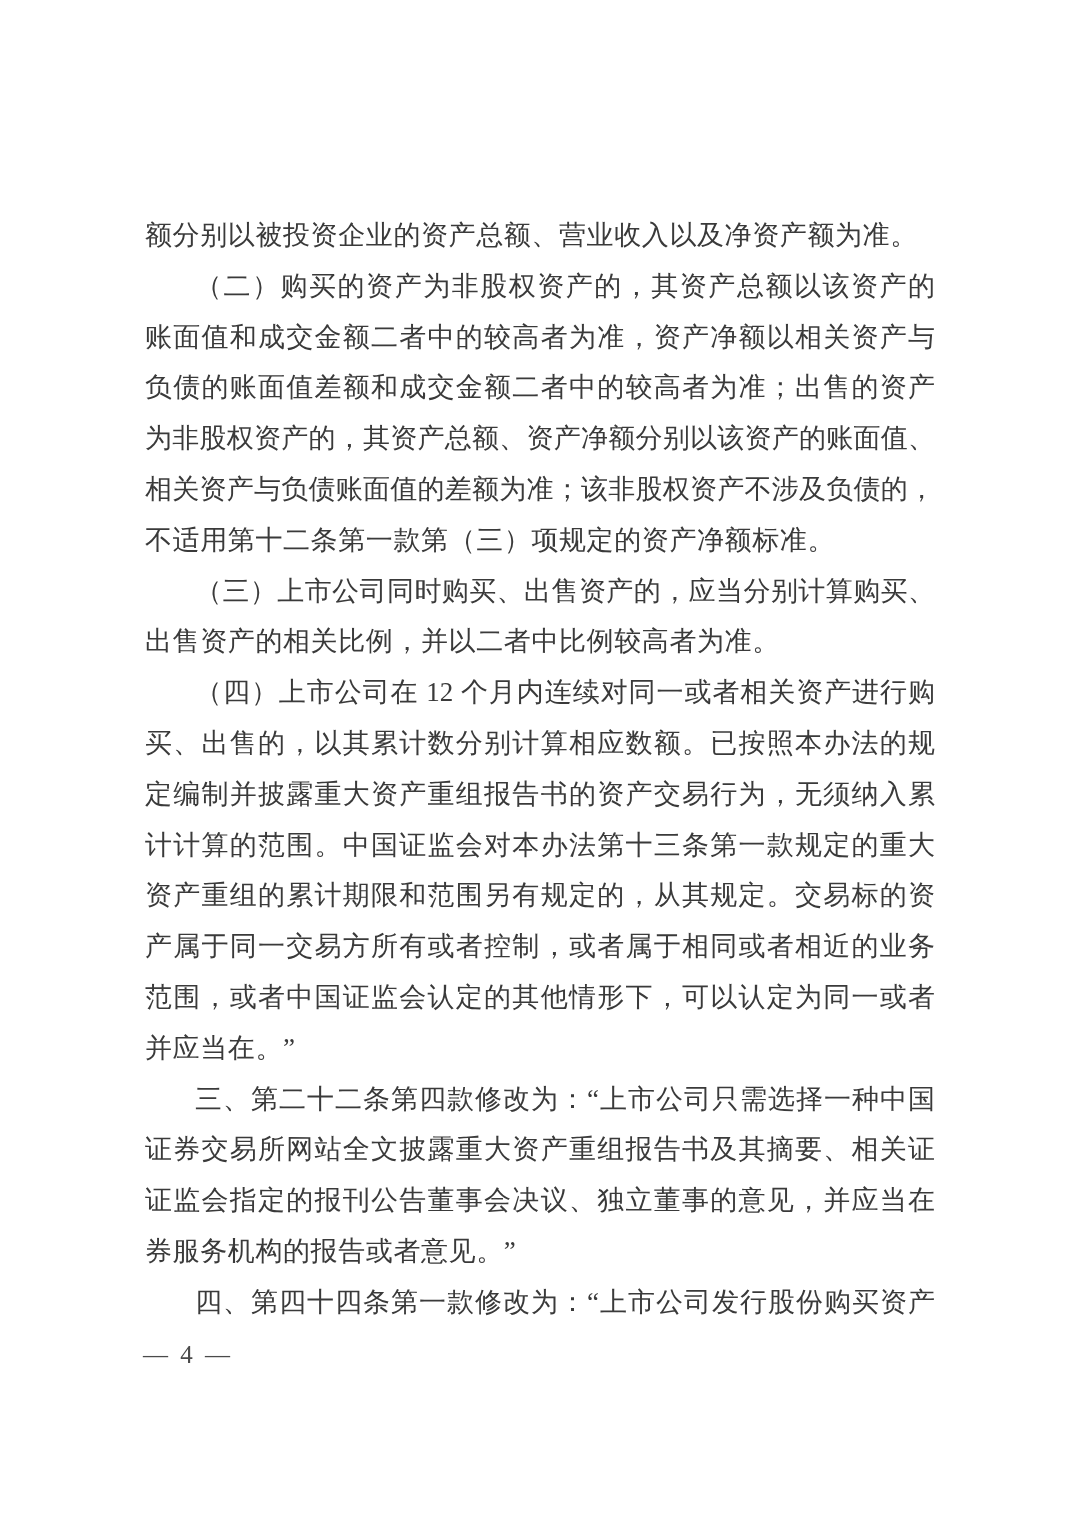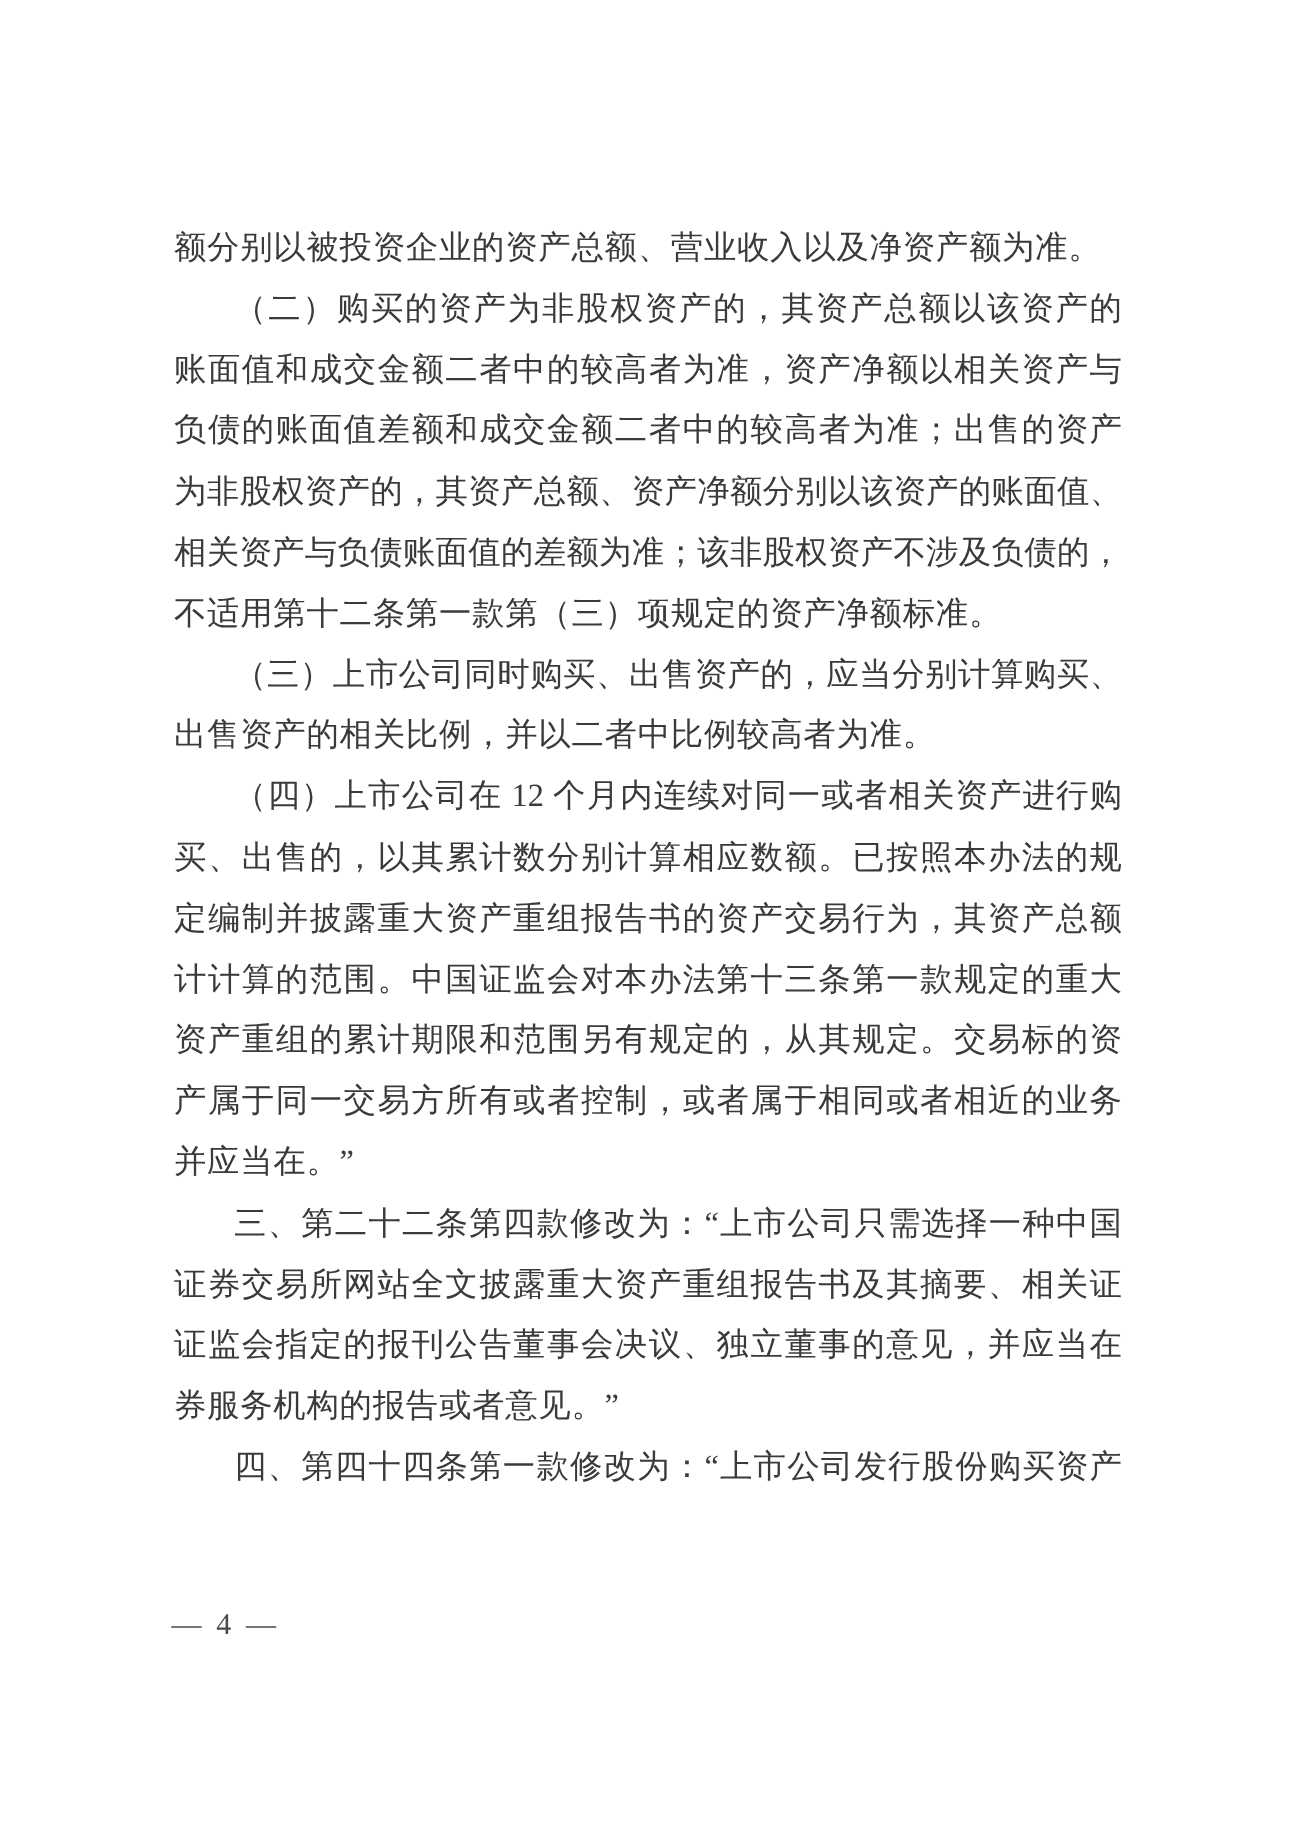--- a/index.html
+++ b/index.html
@@ -16,21 +16,21 @@
     overflow: hidden;
   }
   .page {
     position: absolute;
     inset: 0;
     background: #ffffff;
   }
   .content {
     position: absolute;
     left: 145px;
-    top: 181px;
+    top: 210px;
     width: 790px;
   }
   .line {
     font-size: 27px;
     line-height: 50.8px;
     height: 50.8px;
     letter-spacing: 0.6px;
     white-space: nowrap;
     overflow: visible;
   }
@@ -64,24 +64,25 @@
       <div class="line indent fill">（二）购买的资产为非股权资产的，其资产总额以该资产的</div>
       <div class="line fill">账面值和成交金额二者中的较高者为准，资产净额以相关资产与</div>
       <div class="line fill">负债的账面值差额和成交金额二者中的较高者为准；出售的资产</div>
       <div class="line fill">为非股权资产的，其资产总额、资产净额分别以该资产的账面值、</div>
       <div class="line fill">相关资产与负债账面值的差额为准；该非股权资产不涉及负债的，</div>
       <div class="line">不适用第十二条第一款第（三）项规定的资产净额标准。</div>
       <div class="line indent fill">（三）上市公司同时购买、出售资产的，应当分别计算购买、</div>
       <div class="line">出售资产的相关比例，并以二者中比例较高者为准。</div>
       <div class="line indent fill">（四）上市公司在 12 个月内连续对同一或者相关资产进行购</div>
       <div class="line fill">买、出售的，以其累计数分别计算相应数额。已按照本办法的规</div>
-      <div class="line fill">定编制并披露重大资产重组报告书的资产交易行为，其资产总额</div>
+      <div class="line fill">定编制并披露重大资产重组报告书的资产交易行为，无须纳入累</div>
       <div class="line fill">计计算的范围。中国证监会对本办法第十三条第一款规定的重大</div>
       <div class="line fill">资产重组的累计期限和范围另有规定的，从其规定。交易标的资</div>
       <div class="line fill">产属于同一交易方所有或者控制，或者属于相同或者相近的业务</div>
+      <div class="line fill">范围，或者中国证监会认定的其他情形下，可以认定为同一或者</div>
       <div class="line">并应当在。”</div>
       <div class="line indent fill">三、第二十二条第四款修改为：“上市公司只需选择一种中国</div>
       <div class="line fill">证券交易所网站全文披露重大资产重组报告书及其摘要、相关证</div>
       <div class="line fill">证监会指定的报刊公告董事会决议、独立董事的意见，并应当在</div>
       <div class="line">券服务机构的报告或者意见。”</div>
       <div class="line indent fill">四、第四十四条第一款修改为：“上市公司发行股份购买资产</div>
     </div>
   <div class="footer">— 4 —</div>
 </div>
 

